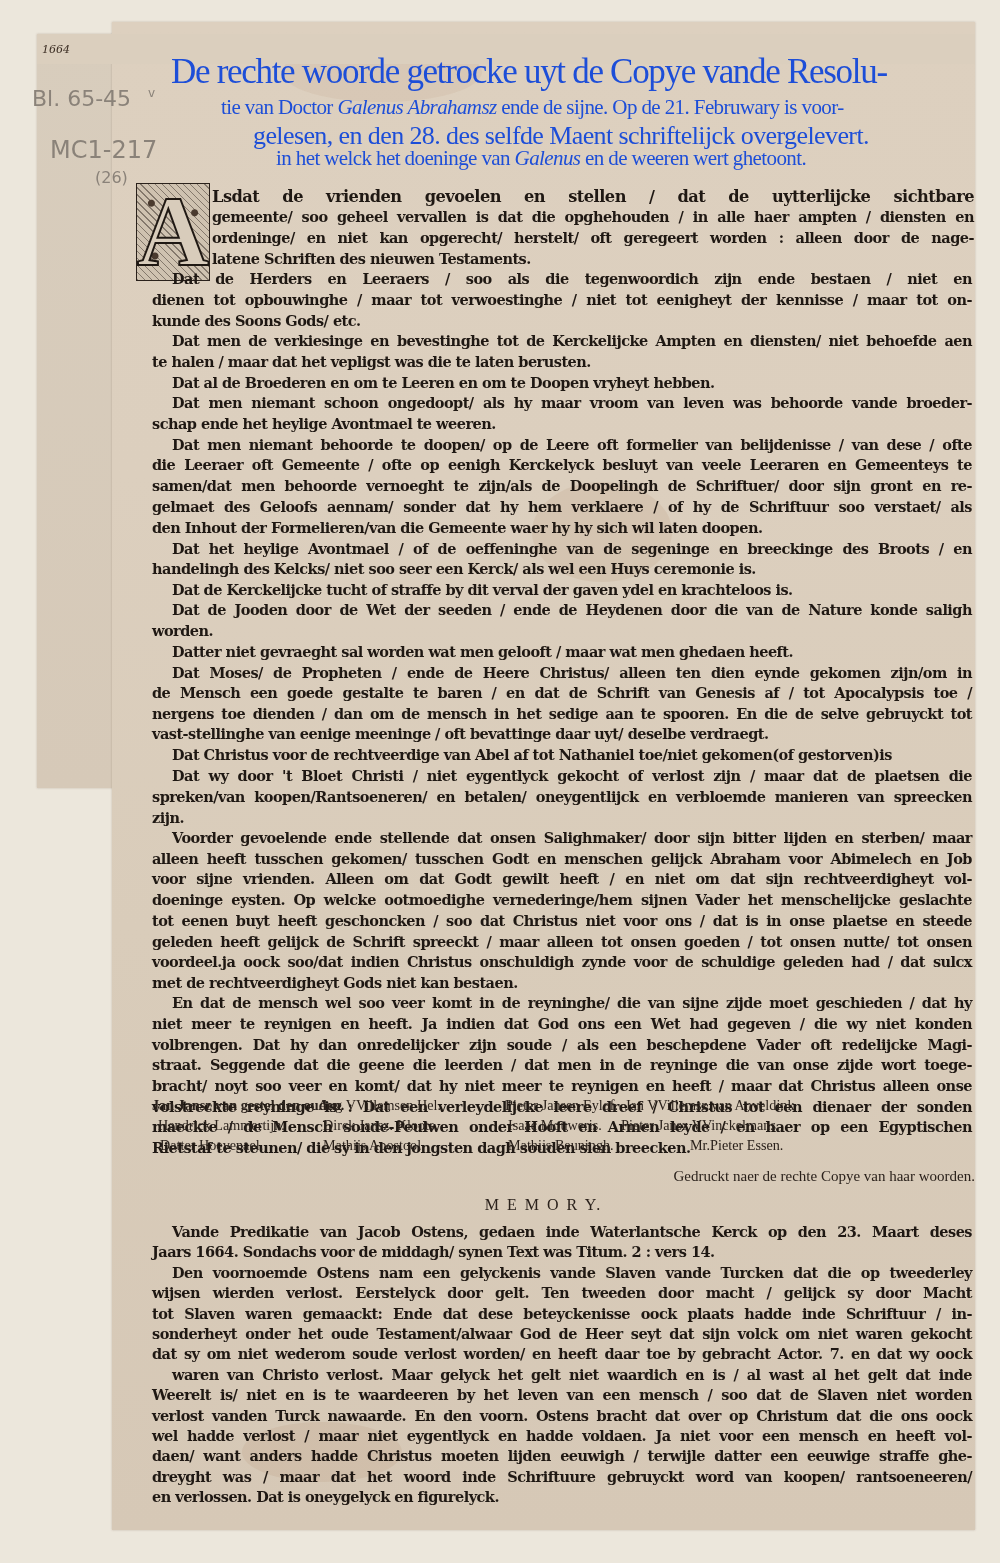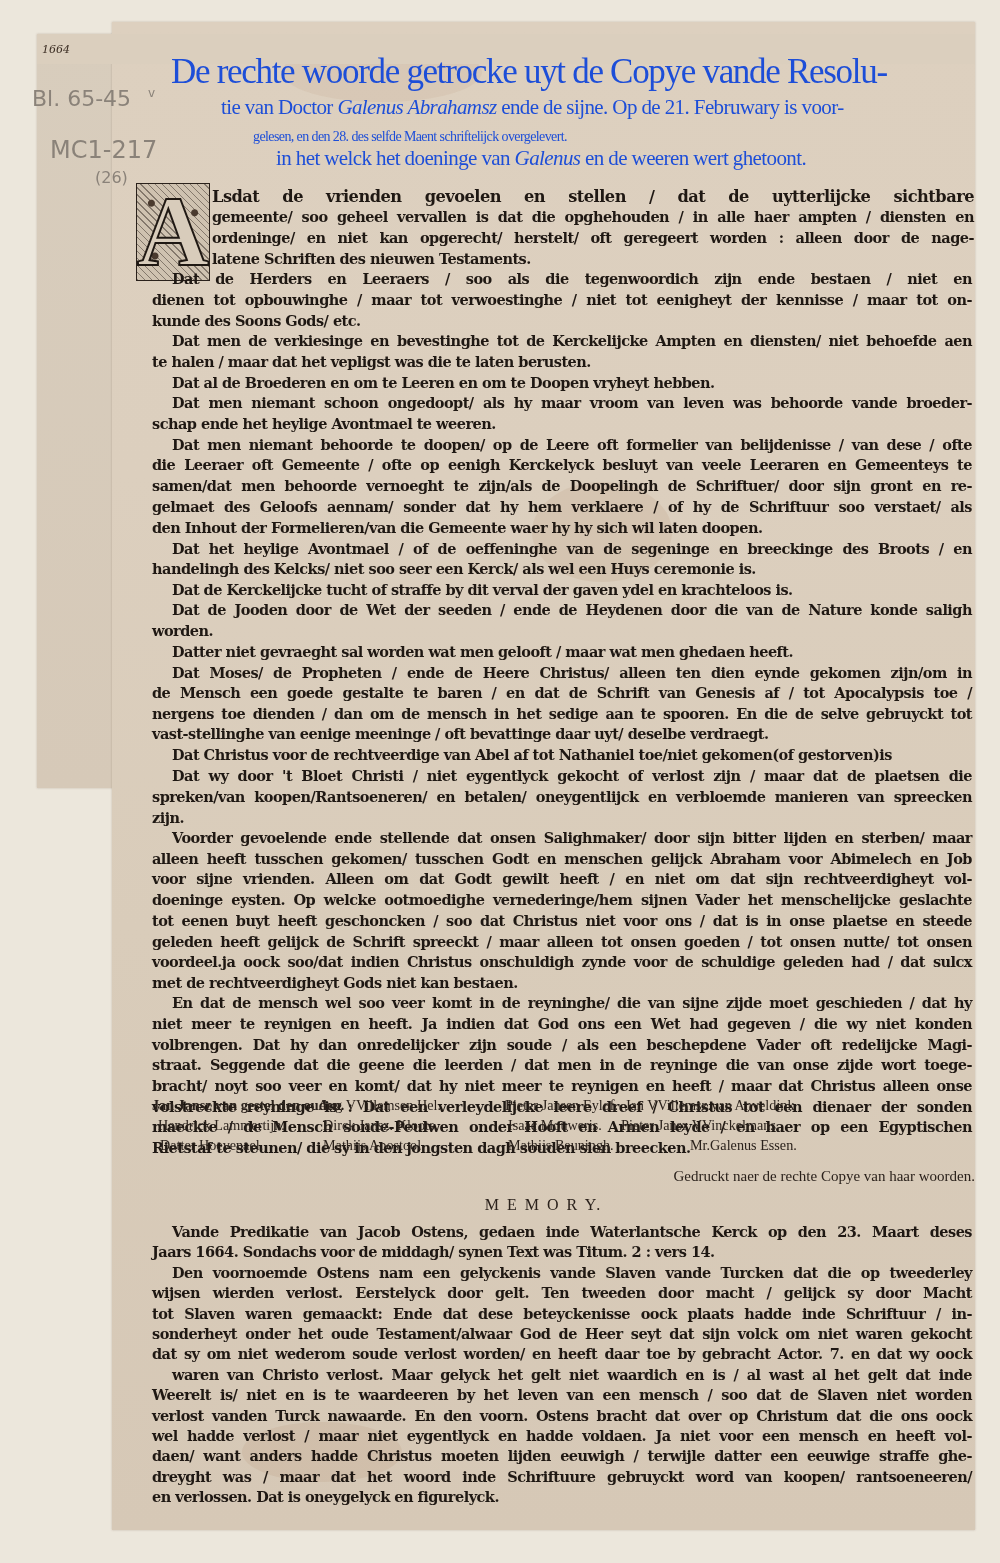--- a/index.html
+++ b/index.html
@@ -81,21 +81,21 @@
 <div class="ink-hand" style="left:42px;top:43px;">1664</div>
 <div class="pencil" style="left:32px;top:86px;font-size:22px;">Bl. 65-45</div>
 <div class="pencil" style="left:148px;top:86px;font-size:12px;">v</div>
 <div class="pencil" style="left:50px;top:136px;font-size:24px;">MC1-217</div>
 <div class="pencil" style="left:95px;top:168px;font-size:16px;">(26)</div>
 
 <div class="title" style="left:132px;top:52px;font-size:35px;letter-spacing:-1.3px;">De rechte woorde getrocke uyt de Copye vande Resolu-</div>
 <div class="title" style="left:182px;top:95px;font-size:21px;letter-spacing:-0.6px;">
   <span>tie van Doctor </span><i>Galenus Abrahamsz</i><span> ende de sijne. Op de 21. Februwary is voor-</span>
 </div>
-<div class="title" style="left:214px;top:129px;font-size:14px;letter-spacing:-0.6px;">gelesen, en den 28. des selfde Maent schriftelijck overgelevert.</div>
+<div class="title" style="left:214px;top:121px;font-size:26px;letter-spacing:-0.6px;">gelesen, en den 28. des selfde Maent schriftelijck overgelevert.</div>
 <div class="title" style="left:237px;top:146px;font-size:21px;letter-spacing:-0.6px;">
   <span>in het welck het doeninge van </span><i>Galenus</i><span> en de weeren wert ghetoont.</span>
 </div>
 
 <div class="dropcap">
   <span>A</span>
 </div>
 
 <div id="body-lines">
     <div class="bl" style="left: 212px; width: 797.906px; top: 186px; font-size: 17px;">Lsdat de vrienden gevoelen en stellen / dat de uytterlijcke sichtbare</div>
@@ -152,21 +152,21 @@
     <div class="names" style="left: 318px; top: 1097px;">Aug VVillemsen Hel.</div>
     <div class="names" style="left: 505px; top: 1097px;">Pieter Jansen Eylof.</div>
     <div class="names" style="left: 625px; top: 1097px;">Jan VVillemsz.van Anveldink</div>
     <div class="names" style="left: 158px; top: 1117px;">Hendrick Lammertijn.</div>
     <div class="names" style="left: 323px; top: 1117px;">Dirck Jansz. Kloots.</div>
     <div class="names" style="left: 508px; top: 1117px;">Isaac Mouweris.</div>
     <div class="names" style="left: 621px; top: 1117px;">Pieter Jansz VVinckelmans.</div>
     <div class="names" style="left: 160px; top: 1137px;">Datter Hoevenael.</div>
     <div class="names" style="left: 323px; top: 1137px;">Mathijs Apostool.</div>
     <div class="names" style="left: 508px; top: 1137px;">Mathijs Beuningh.</div>
-    <div class="names" style="left: 690px; top: 1137px;">Mr.Galenus Essen.</div>
+    <div class="names" style="left: 690px; top: 1137px;">Mr.Pieter Essen.</div>
   </div>
 
 <div class="center-line" style="top:1168px;font-size:15px;text-align:right;">Gedruckt naer de rechte Copye van haar woorden.</div>
 <div class="center-line" style="top:1196px;font-size:16px;letter-spacing:2px;">M E M O R Y.</div>
 
 <div id="memory-lines">
     <div class="bl" style="left: 172px; width: 837.696px; top: 1222px;">Vande Predikatie van Jacob Ostens, gedaen inde Waterlantsche Kerck op den 23. Maart deses</div>
     <div class="bl last" style="left: 152px; width: 858.639px; top: 1242.4px;">Jaars 1664. Sondachs voor de middagh/ synen Text was Titum. 2 : vers 14.</div>
     <div class="bl" style="left: 172px; width: 837.696px; top: 1262.8px;">Den voornoemde Ostens nam een gelyckenis vande Slaven vande Turcken dat die op tweederley</div>
     <div class="bl" style="left: 152px; width: 858.639px; top: 1283.2px;">wijsen wierden verlost. Eerstelyck door gelt. Ten tweeden door macht / gelijck sy door Macht</div>

